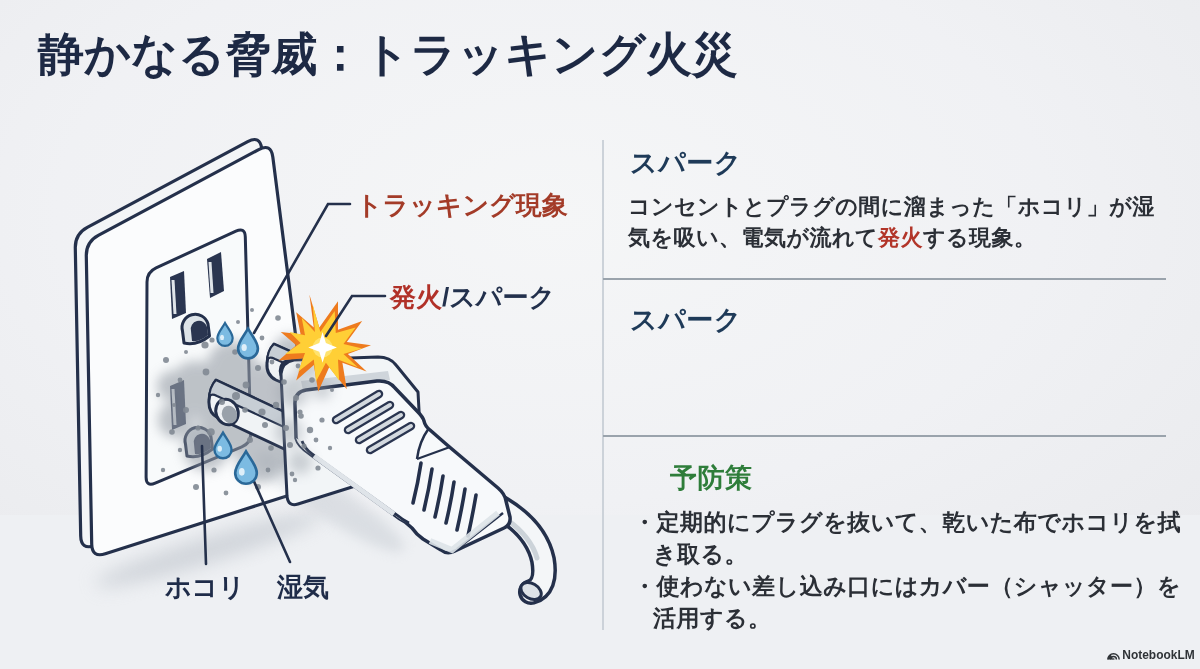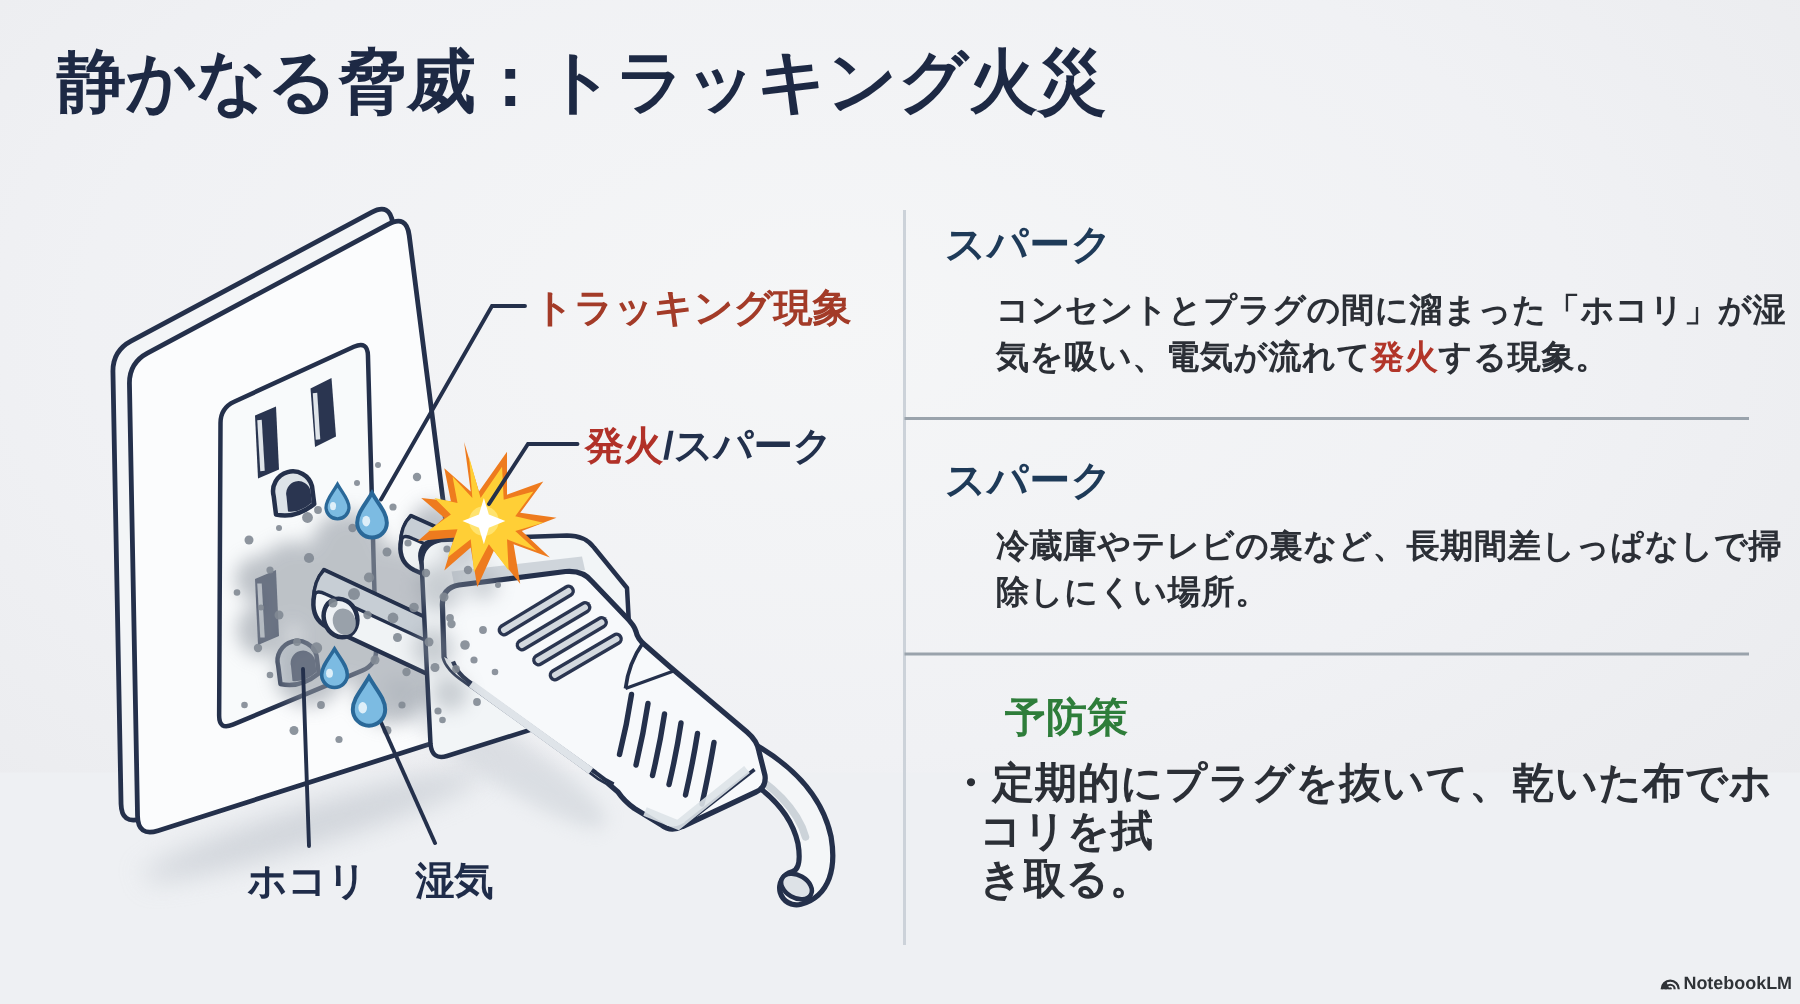--- a/index.html
+++ b/index.html
@@ -6,24 +6,24 @@
   body{width:1200px;height:669px;overflow:hidden;
     font-family:"Liberation Sans",sans-serif;
     background:#eef0f3;}
   .stage{position:relative;width:1200px;height:515px;
     background:radial-gradient(ellipse 900px 520px at 46% 42%, #f5f6f7 0%, #f0f1f4 55%, #e9eaed 100%);}
   .title{position:absolute;left:38px;top:24px;font-size:46px;font-weight:bold;
     color:#1d2944;letter-spacing:0px;}
   .vline{position:absolute;left:602px;top:140px;width:2px;height:490px;background:#ccd2d9;}
   .sep{position:absolute;left:603px;width:563px;height:2px;background:#9aa3ac;}
   .hdr{position:absolute;left:630px;font-size:27px;font-weight:bold;color:#1e3a58;letter-spacing:0.5px;}
-  .body{position:absolute;left:628px;font-size:22px;line-height:30.5px;color:#2b2f36;font-weight:bold;letter-spacing:0.5px;margin-left:36px;}
+  .body{position:absolute;left:628px;font-size:22px;line-height:30.5px;color:#2b2f36;font-weight:bold;letter-spacing:0.5px;}
   .red{color:#b23529;}
   .green{color:#2e7d3a;margin-left:40px;}
-  .bullets{position:absolute;left:633px;font-size:28px;line-height:32px;color:#2b2f36;font-weight:bold;letter-spacing:0.5px;}
+  .bullets{position:absolute;left:633px;font-size:23px;line-height:32px;color:#2b2f36;font-weight:bold;letter-spacing:0.5px;}
   .bullets .b{padding-left:20px;text-indent:-20px;}
   .wm{position:absolute;left:1103px;top:643px;width:92px;height:20px;}
 </style>
 </head>
 <body>
 <div class="stage">
   <div class="title">静かなる脅威：トラッキング火災</div>
 
   <svg style="position:absolute;left:0;top:0;" width="680" height="669" viewBox="0 0 680 669">
     <defs>
@@ -247,25 +247,25 @@
   </svg>
 
   <div class="vline"></div>
   <div class="sep" style="top:278px"></div>
   <div class="sep" style="top:435px"></div>
 
   <div class="hdr" style="top:145px">スパーク</div>
   <div class="body" style="top:192px">コンセントとプラグの間に溜まった「ホコリ」が湿<br>気を吸い、電気が流れて<span class="red">発火</span>する現象。</div>
 
   <div class="hdr" style="top:302px">スパーク</div>
-  <div class="body" style="top:349px">冷蔵庫やテレビの裏など、長期間差しっぱなしで掃<br>除しにくい場所。</div>
 
   <div class="hdr green" style="top:460px">予防策</div>
   <div class="bullets" style="top:506px">
     <div class="b">・定期的にプラグを抜いて、乾いた布でホコリを拭<br>き取る。</div>
+    <div class="b">・使わない差し込み口にはカバー（シャッター）を<br>活用する。</div>
   </div>
 
   <svg class="wm" viewBox="0 0 100 20">
     <g stroke="#2f3337" stroke-width="1.6" fill="none">
       <path d="M 5.2,17 A 6.2,6.2 0 0 1 17.6,17"></path>
       <path d="M 8.2,17 A 3.2,3.2 0 0 1 14.6,17"></path>
       <path d="M 10.9,17 A 0.5,0.5 0 0 1 11.9,17"></path>
     </g>
     <path d="M 5.2,17 A 6.2,6.2 0 0 1 8.5,11.5 L 11,17 Z" fill="#2f3337"></path>
     <text x="21" y="16.8" font-family="'Liberation Sans',sans-serif" font-size="13" font-weight="bold" fill="#2f3337">NotebookLM</text>

